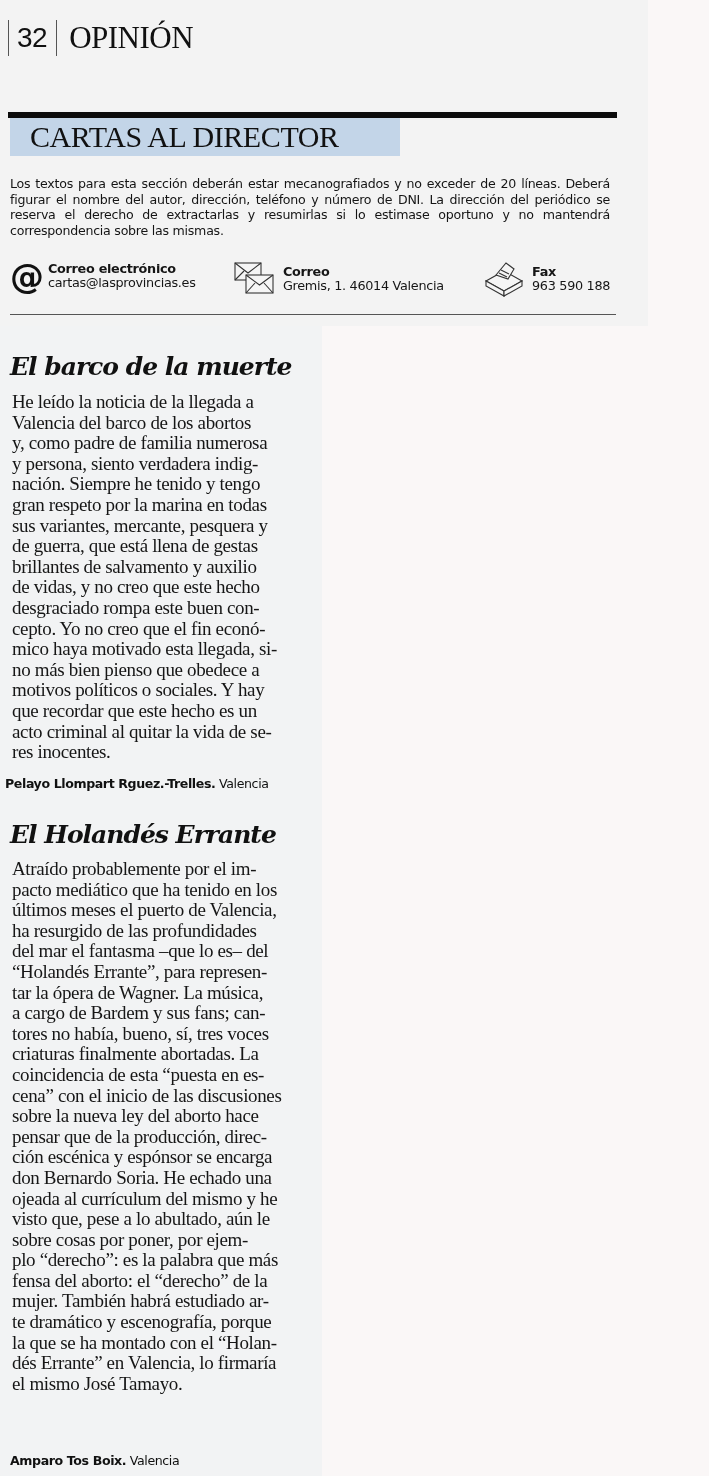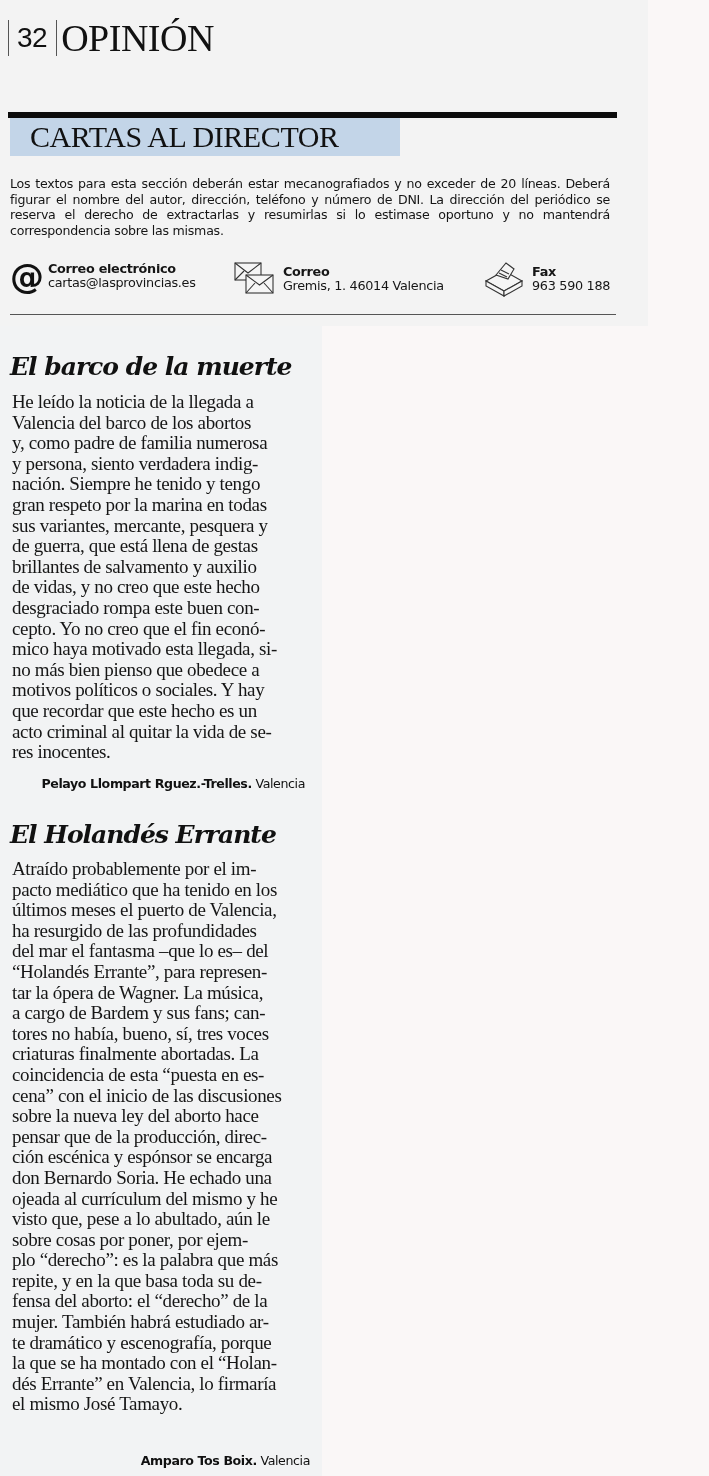--- a/index.html
+++ b/index.html
@@ -24,21 +24,21 @@
 
     
     .pagehead { position: absolute; left: 8px; top: 17px; height: 42px; display: flex; align-items: center; }
     .vbar { width: 1px; height: 36px; background: #555; }
     .pagenum {
       font-family: "Liberation Sans", sans-serif;
       font-size: 28px; color: #111; margin: 0 9px 0 8px; letter-spacing: -0.5px;
     }
     .section {
       font-family: "Liberation Serif", serif;
-      font-size: 38px; color: #111; margin-left: 4px; letter-spacing: -0.5px;
+      font-size: 31px; color: #111; margin-left: 12px; letter-spacing: -0.5px;
     }
 
     
     .thickrule { position: absolute; left: 8px; top: 112px; width: 609px; height: 6px; background: #0c0c0c; }
     .bandbg {
       position: absolute; left: 10px; top: 118px; width: 390px; height: 38px;
       background: #c3d5e8;
     }
     .bandtitle {
       position: absolute; left: 30px; top: 119px;
@@ -71,21 +71,21 @@
       font-family: "DejaVu Serif", serif; font-style: italic; font-weight: bold;
       font-size: 25px; color: #111; letter-spacing: -1px;
     }
     .body {
       position: absolute; left: 12px; width: 295px;
       font-family: Liberation Serif, serif; font-size: 19px; line-height: 20.6px;
       color: #161616; letter-spacing: -0.35px;
     }
     .body span { display: block; white-space: nowrap; }
     .sig {
-      position: absolute; width: 300px; text-align: right;
+      position: absolute; width: 300px; text-align: left;
       font-family: "DejaVu Sans", sans-serif; font-size: 12.6px; color: #111;
       letter-spacing: -0.4px;
     }
     .sig b { font-weight: bold; }
   </style>
 </head>
 <body>
 
 <div class="page">
   <div class="scan-top"></div>
@@ -194,21 +194,20 @@
     <span>coincidencia de esta “puesta en es-</span>
     <span>cena” con el inicio de las discusiones</span>
     <span>sobre la nueva ley del aborto hace</span>
     <span>pensar que de la producción, direc-</span>
     <span>ción escénica y espónsor se encarga</span>
     <span>don Bernardo Soria. He echado una</span>
     <span>ojeada al currículum del mismo y he</span>
     <span>visto que, pese a lo abultado, aún le</span>
     <span>sobre cosas por poner, por ejem-</span>
     <span>plo “derecho”: es la palabra que más</span>
-    <span>repite, y en la que basa toda su de-</span>
     <span>fensa del aborto: el “derecho” de la</span>
     <span>mujer. También habrá estudiado ar-</span>
     <span>te dramático y escenografía, porque</span>
     <span>la que se ha montado con el “Holan-</span>
     <span>dés Errante” en Valencia, lo firmaría</span>
     <span>el mismo José Tamayo.</span>
   </div>
   <div class="sig" style="left:10px;top:1453px;">
     <b>Amparo Tos Boix.</b>
     <span>Valencia</span>

